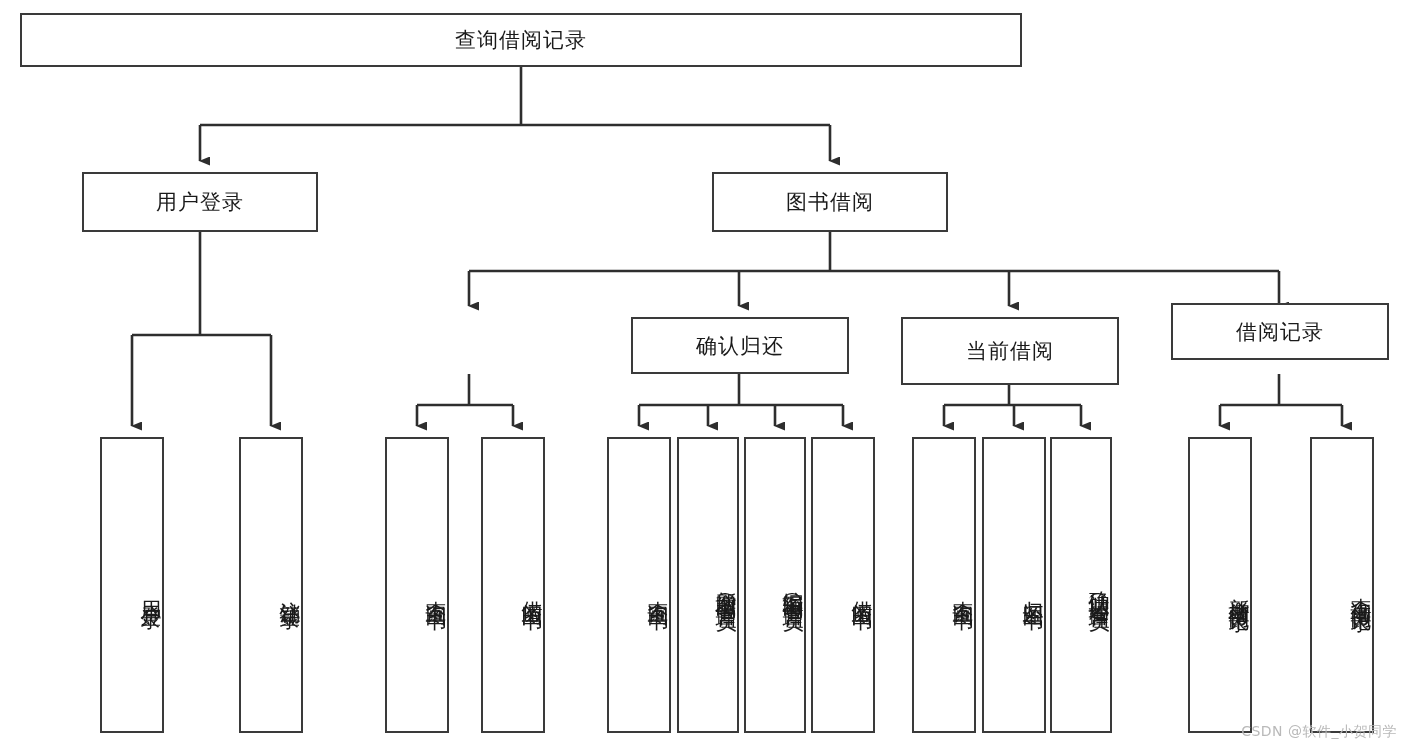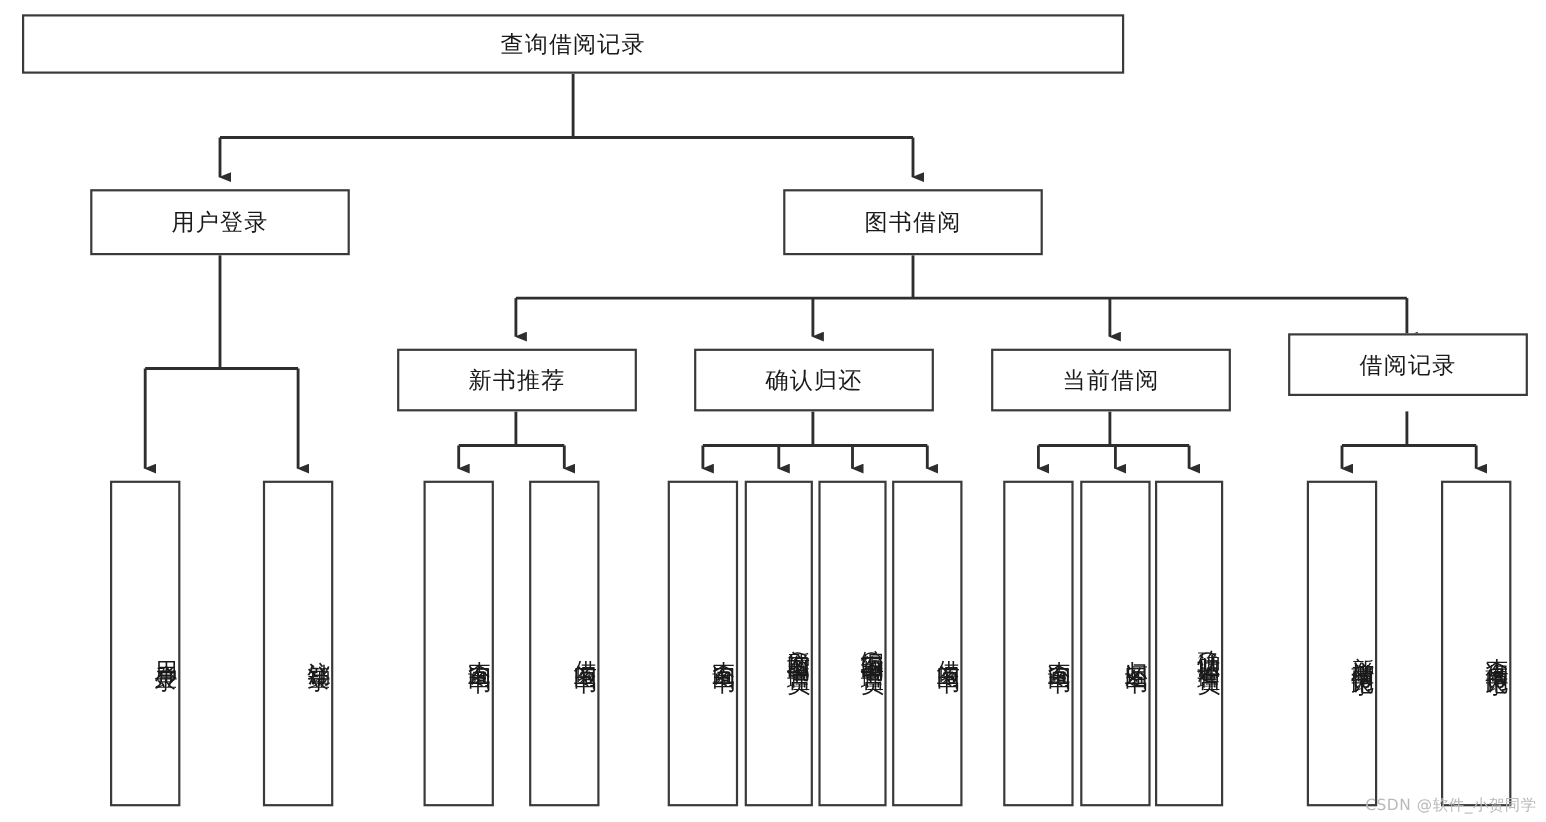--- a/index.html
+++ b/index.html
@@ -129,27 +129,24 @@
     <span class="label">查询借阅记录</span>
   </div>
 
   <div class="node horiz" style="left:82px; top:172px; width:236px; height:60px;">
     <span class="label">用户登录</span>
   </div>
   <div class="node horiz" style="left:712px; top:172px; width:236px; height:60px;">
     <span class="label">图书借阅</span>
   </div>
 
-  <div class="node horiz" style="left:361px; top:317px; width:218px; height:57px;">
-    <span class="label">新书推荐</span>
-  </div>
   <div class="node horiz" style="left:631px; top:317px; width:218px; height:57px;">
     <span class="label">确认归还</span>
   </div>
-  <div class="node horiz" style="left:901px; top:317px; width:218px; height:57px;">
+  <div class="node horiz" style="left:901px; top:317px; width:218px; height:68px;">
     <span class="label">当前借阅</span>
   </div>
   <div class="node horiz" style="left:1171px; top:303px; width:218px; height:57px;">
     <span class="label">借阅记录</span>
   </div>
 
   <div class="node vert" style="left:100px; top:437px; width:64px; height:296px;">
     <span class="label">用户登录</span>
   </div>
   <div class="node vert" style="left:239px; top:437px; width:64px; height:296px;">

